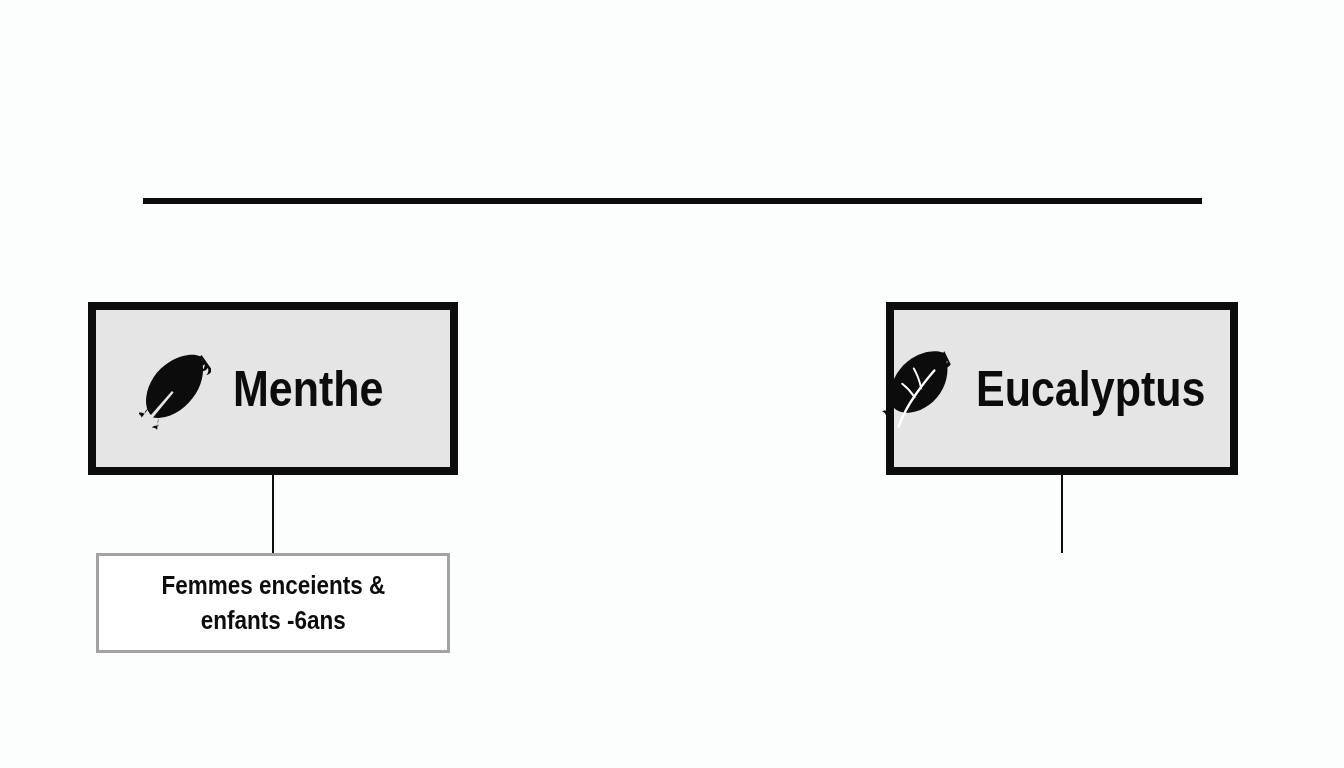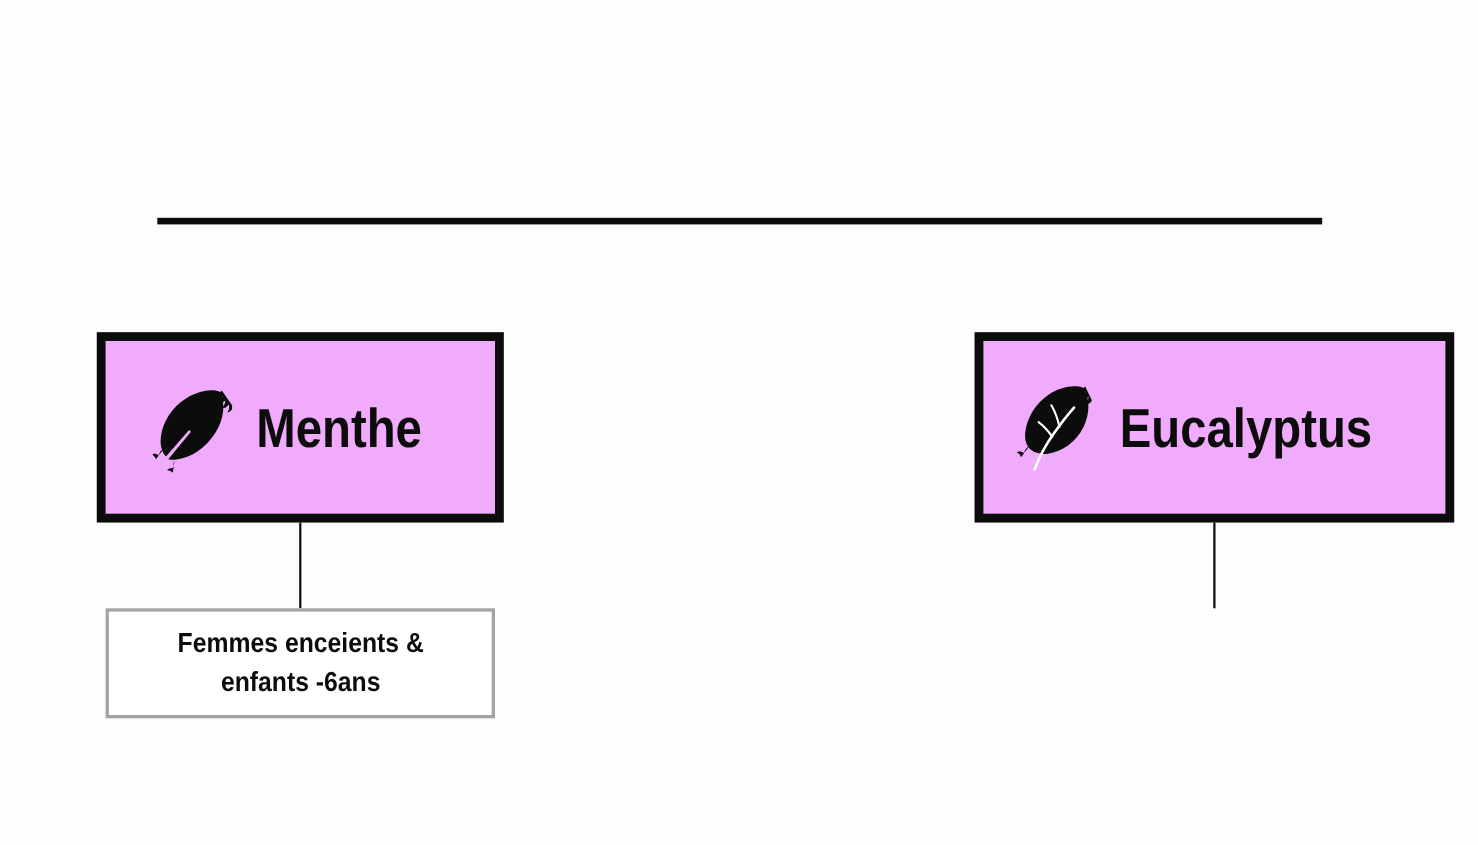--- a/index.html
+++ b/index.html
@@ -60,29 +60,29 @@
     width: 1170px;
     height: 360px;
   }
   .column {
     position: absolute;
     top: 0;
     width: 370px;
   }
   .column.col-0 { left: 0px; }
   .column.col-1 { left: 400px; }
-  .column.col-2 { left: 798px; width: 436px; }
+  .column.col-2 { left: 798px; width: 352px; }
 
   
   .plant-card {
     position: relative;
     box-sizing: border-box;
     height: 173px;
     border: 8px solid #0c0c0c;
-    background: #f0abfc;
+    background: #e5e5e5;
     display: flex;
     align-items: center;
     justify-content: center;
     gap: 22px;
     padding: 0 10px;
   }
   .plant-icon {
     flex: 0 0 auto;
     width: 72px;
     height: 86px;

